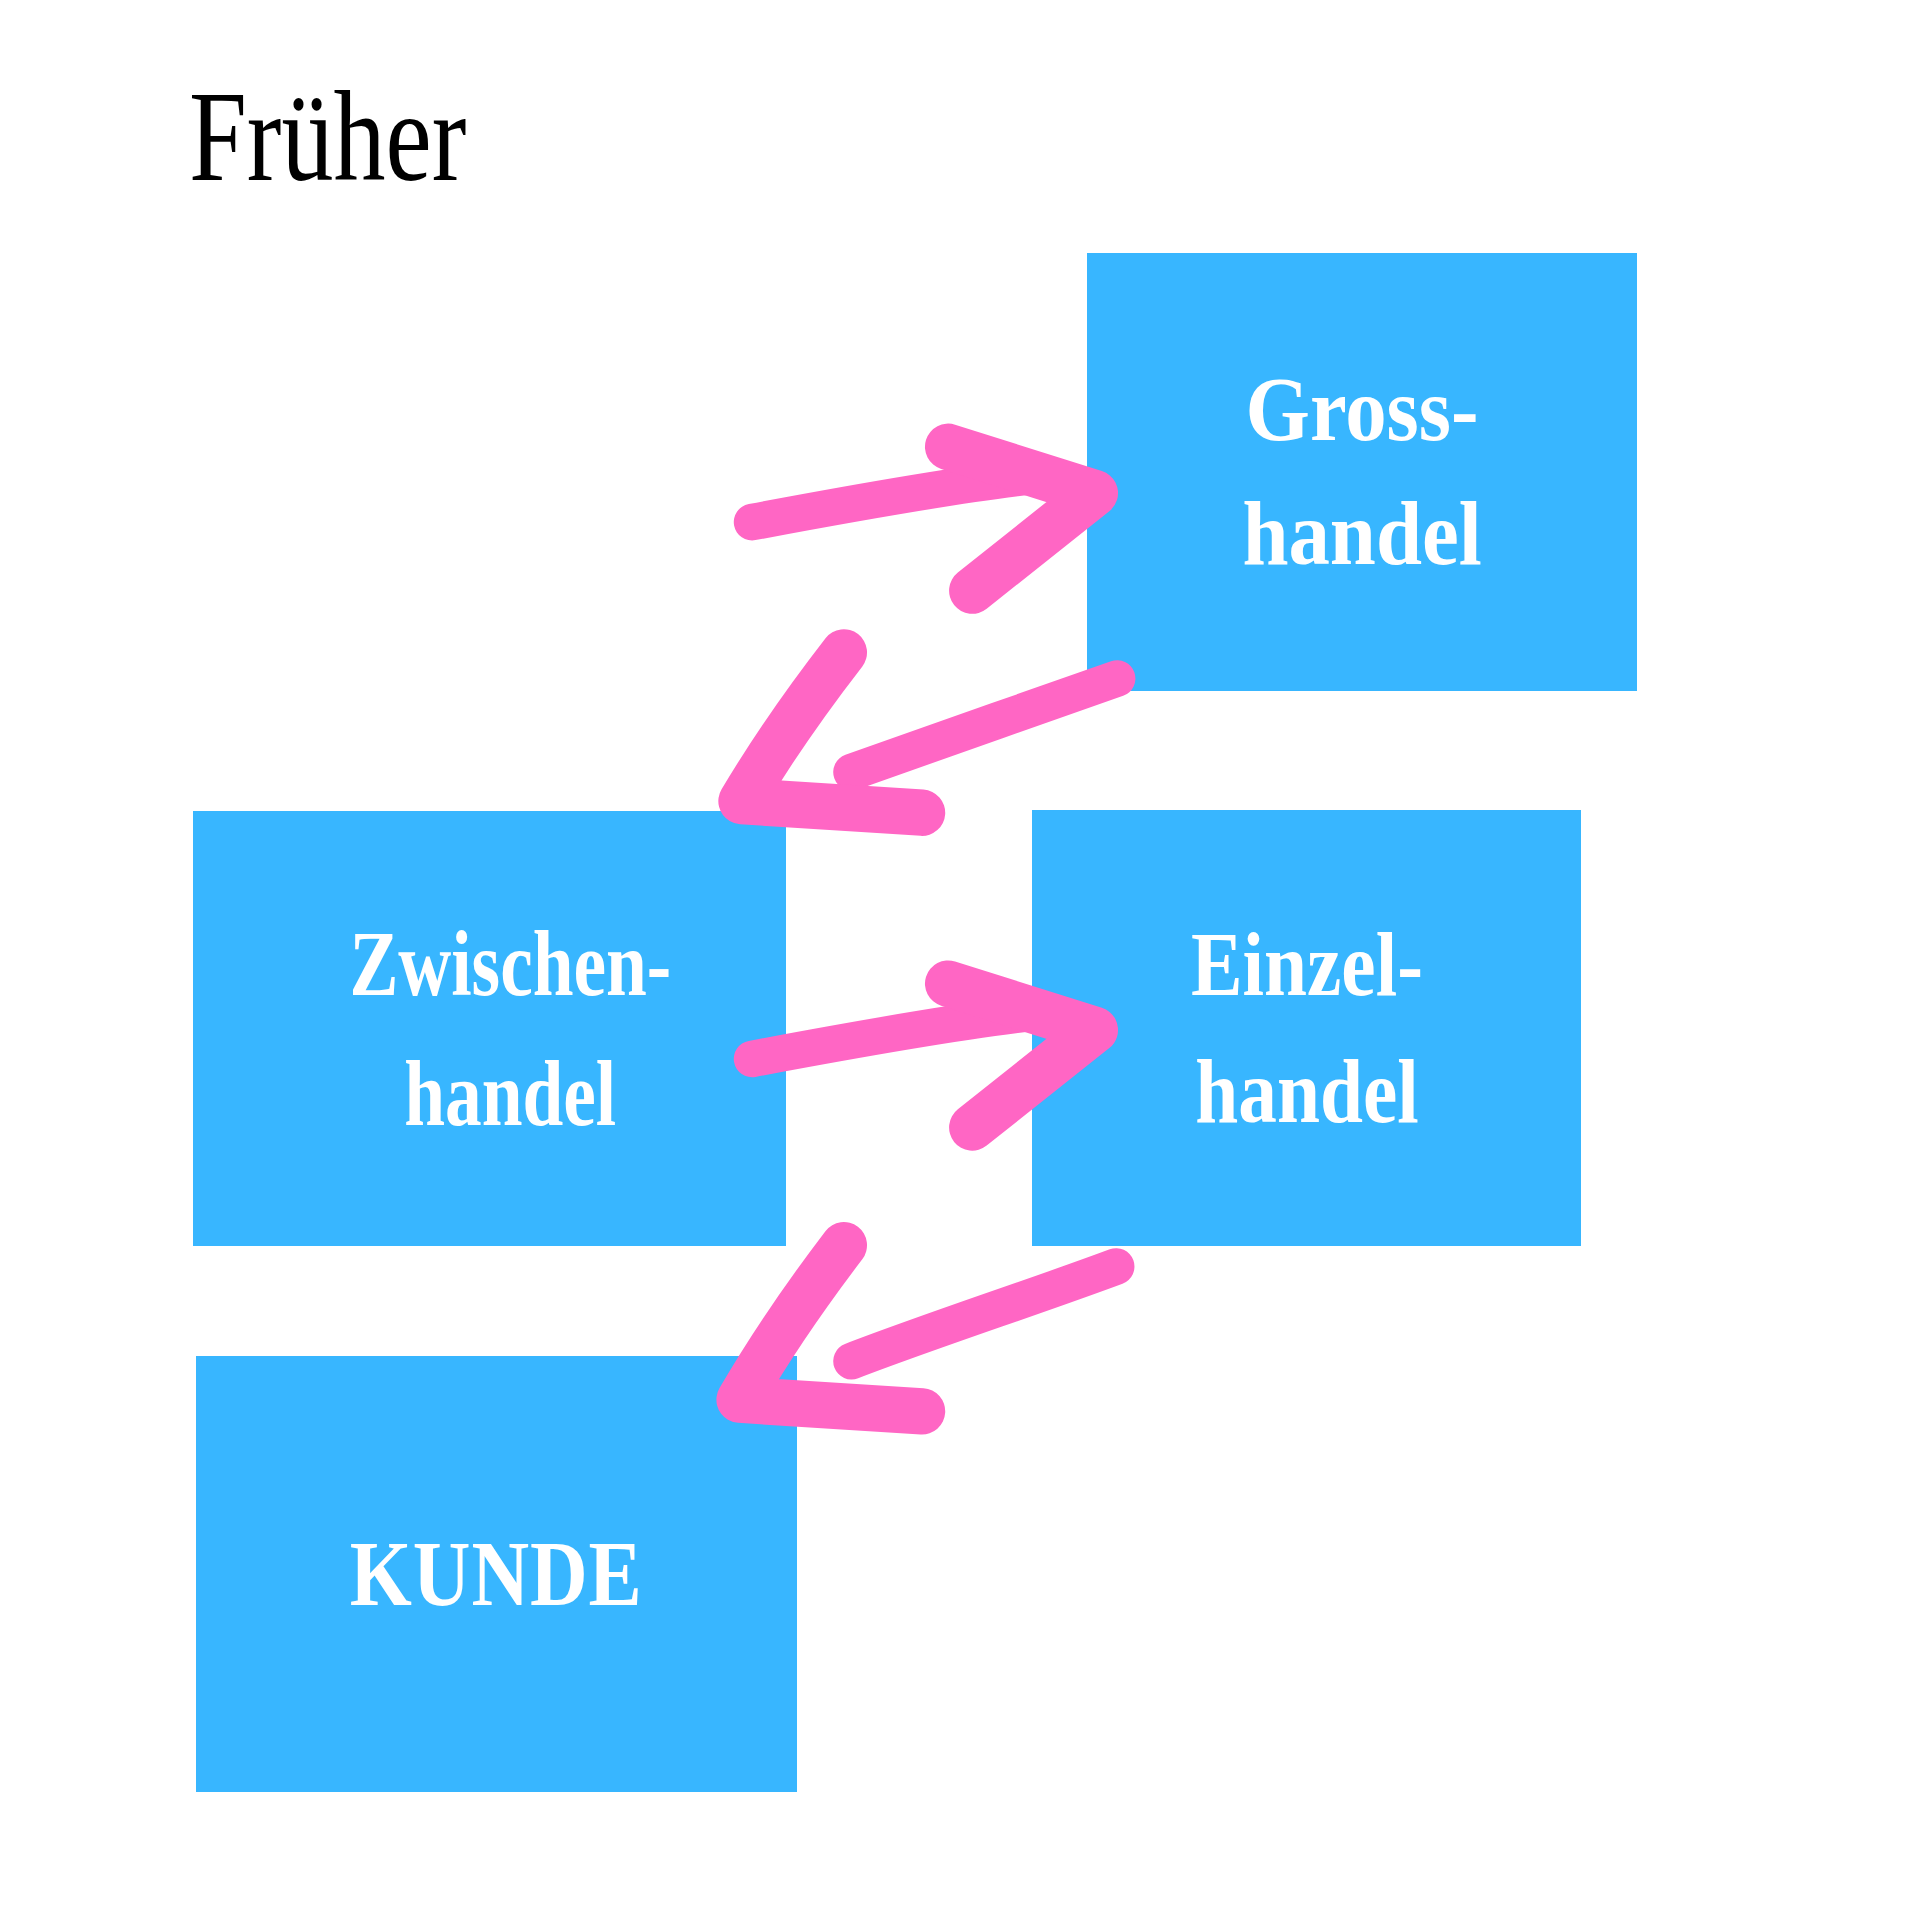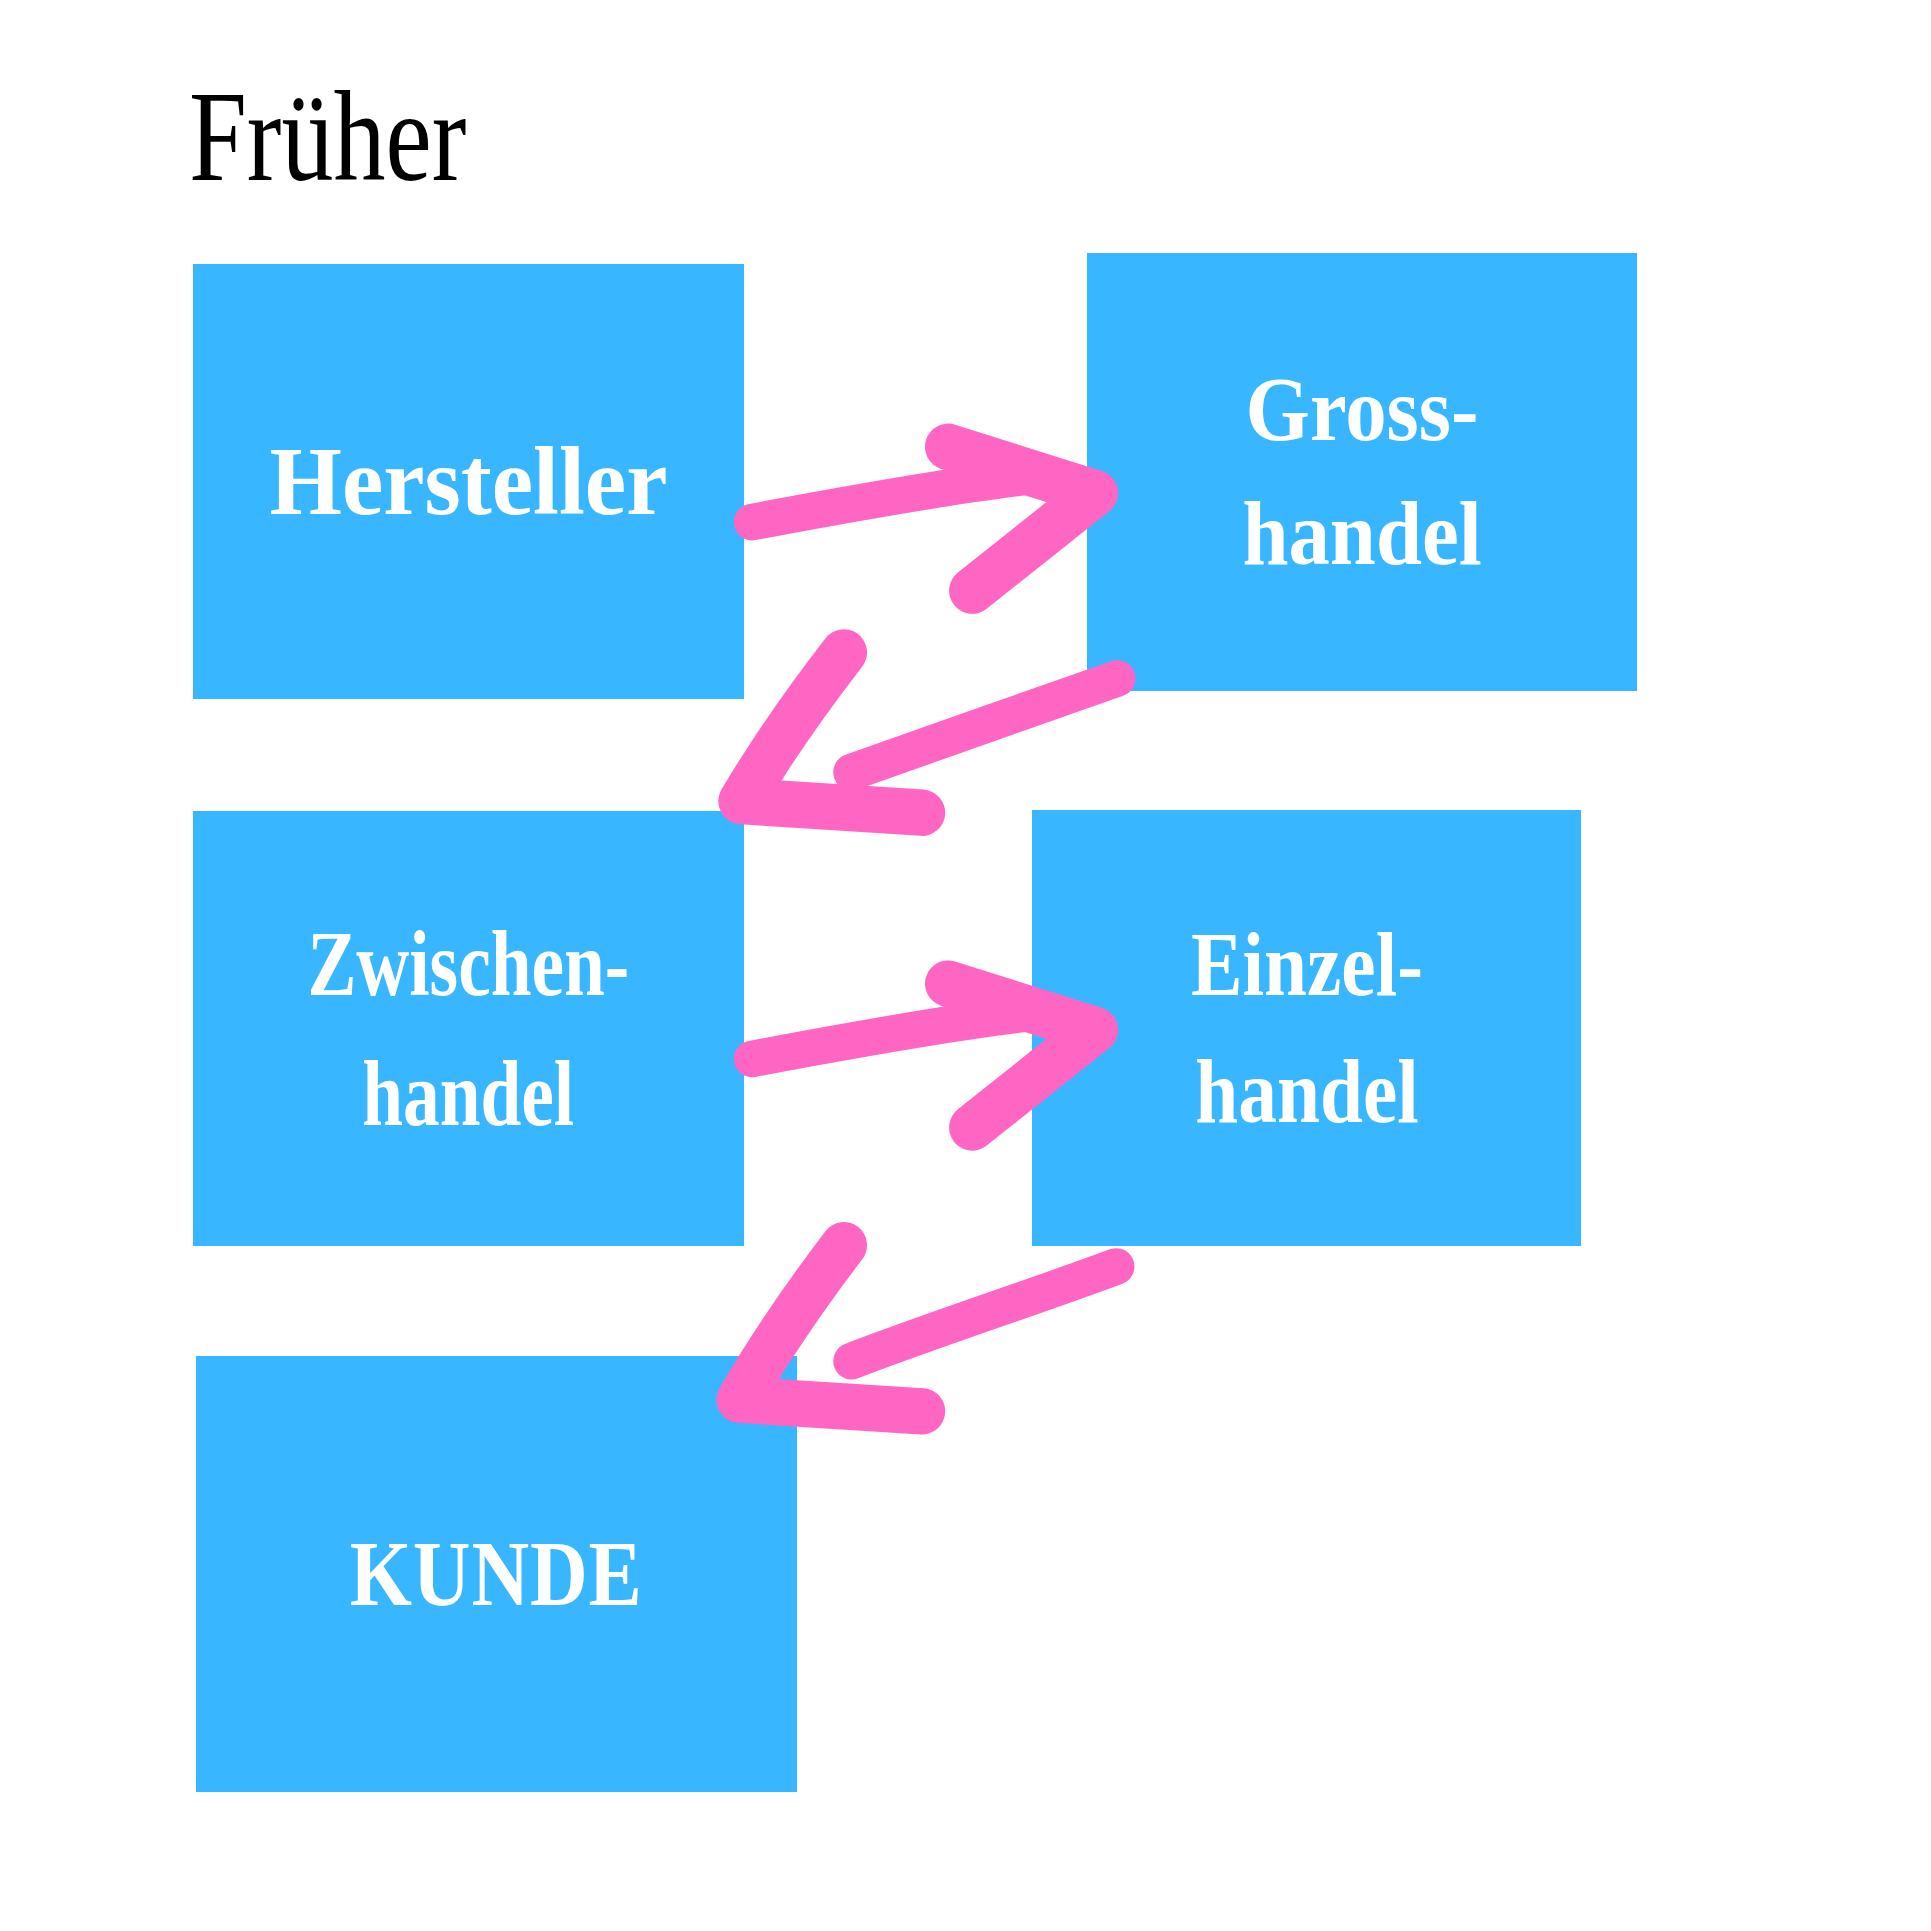--- a/index.html
+++ b/index.html
@@ -40,21 +40,21 @@
     color: var(--box-text-color, #ffffff);
     font-weight: 700;
   }
   .box .label {
     display: block;
     line-height: 1.38;
     white-space: nowrap;
   }
   .box-hersteller      { left: 193px;  top: 243px;  width: 551px; height: 435px; }
   .box-grosshandel     { left: 1087px; top: 232px;  width: 550px; height: 438px; }
-  .box-zwischenhandel  { left: 193px;  top: 790px;  width: 551px; height: 435px; }
+  .box-zwischenhandel  { left: 193px;  top: 790px;  width: 551px; height: 435px; padding-left: 42px; }
   .box-einzelhandel    { left: 1032px; top: 789px;  width: 549px; height: 436px; }
   .box-kunde           { left: 196px;  top: 1335px; width: 601px; height: 436px; }
 
   .box-hersteller .label-wrap     { font-size: 98px; transform: scaleX(0.95); }
   .box-grosshandel .label-wrap    { font-size: 90px;  transform: scaleX(0.92); }
   .box-zwischenhandel .label-wrap { font-size: 94px;  transform: scaleX(0.78); }
   .box-einzelhandel .label-wrap   { font-size: 92px;  transform: scaleX(0.84); }
   .box-kunde .label-wrap          { font-size: 94px;  transform: scaleX(0.85); letter-spacing: 1px; }
 
   .arrows-layer {
@@ -74,25 +74,20 @@
   .arrows-layer .shaft { stroke-width: 38px; }
   .arrows-layer .head  { stroke-width: 48px; }
 </style>
 </head>
 <body>
 
 <div class="canvas">
 
   <h1 class="title">Früher</h1>
 
-  <div class="box box-hersteller">
-    <div class="label-wrap">
-      <span class="label">Hersteller</span>
-    </div>
-  </div>
 
   <div class="box box-grosshandel">
     <div class="label-wrap">
       <span class="label">Gross-</span>
       <span class="label">handel</span>
     </div>
   </div>
 
   <div class="box box-zwischenhandel">
     <div class="label-wrap">

